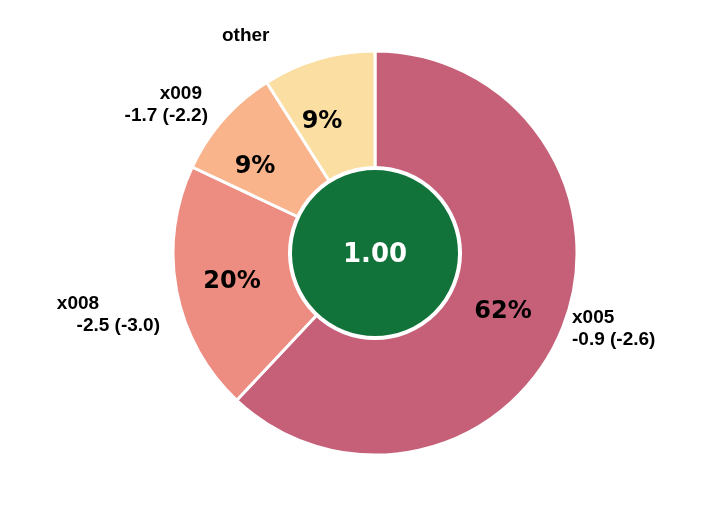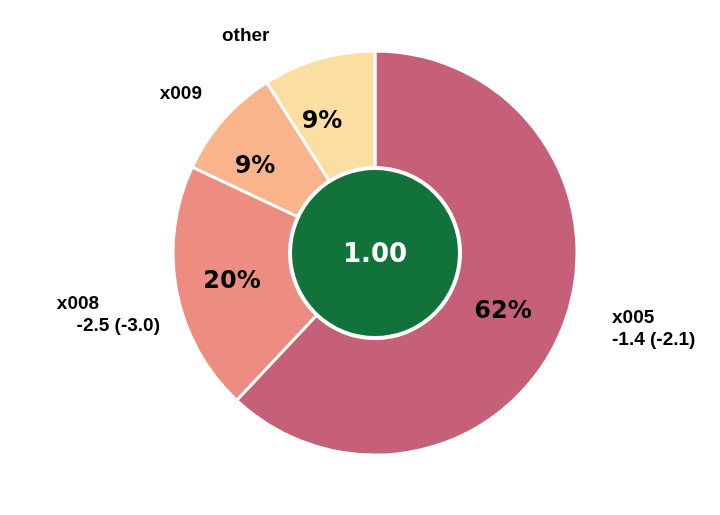--- a/index.html
+++ b/index.html
@@ -71,21 +71,20 @@
     top: 264px;
     text-align: right;
     width: 160px;
     margin-top: 28px;
   }
   .lbl-x008 .l1 { text-align: center; padding-right: 4px; }
   .lbl-x005 {
     left: 572px;
     top: 306px;
     text-align: left;
-    margin-left: 40px;
   }
 </style>
 </head>
 <body>
 
 <div id="chart-root">
 
   <svg class="donut" viewBox="0 0 720 515">
     <g>
       <path id="wedge-x005" stroke="#ffffff" stroke-width="3" fill="#C56078" d="M 375 253 L 375.00 51.00 A 202 202 0 1 1 236.72 400.25 Z"></path>
@@ -103,25 +102,26 @@
 
     <text class="center-label" x="375" y="253">1.00</text>
   </svg>
 
   <div class="outer-label lbl-other">
     <span class="l1">other</span>
   </div>
 
   <div class="outer-label lbl-x009">
     <span class="l1">x009</span>
+    <span class="l2">-1.7 (-2.2)</span>
   </div>
 
   <div class="outer-label lbl-x008">
     <span class="l1">x008</span>
     <span class="l2">-2.5 (-3.0)</span>
   </div>
 
   <div class="outer-label lbl-x005">
     <span class="l1">x005</span>
-    <span class="l2">-1.4 (-2.1)</span>
+    <span class="l2">-0.9 (-2.6)</span>
   </div>
 
 </div>
 
 </body></html>

